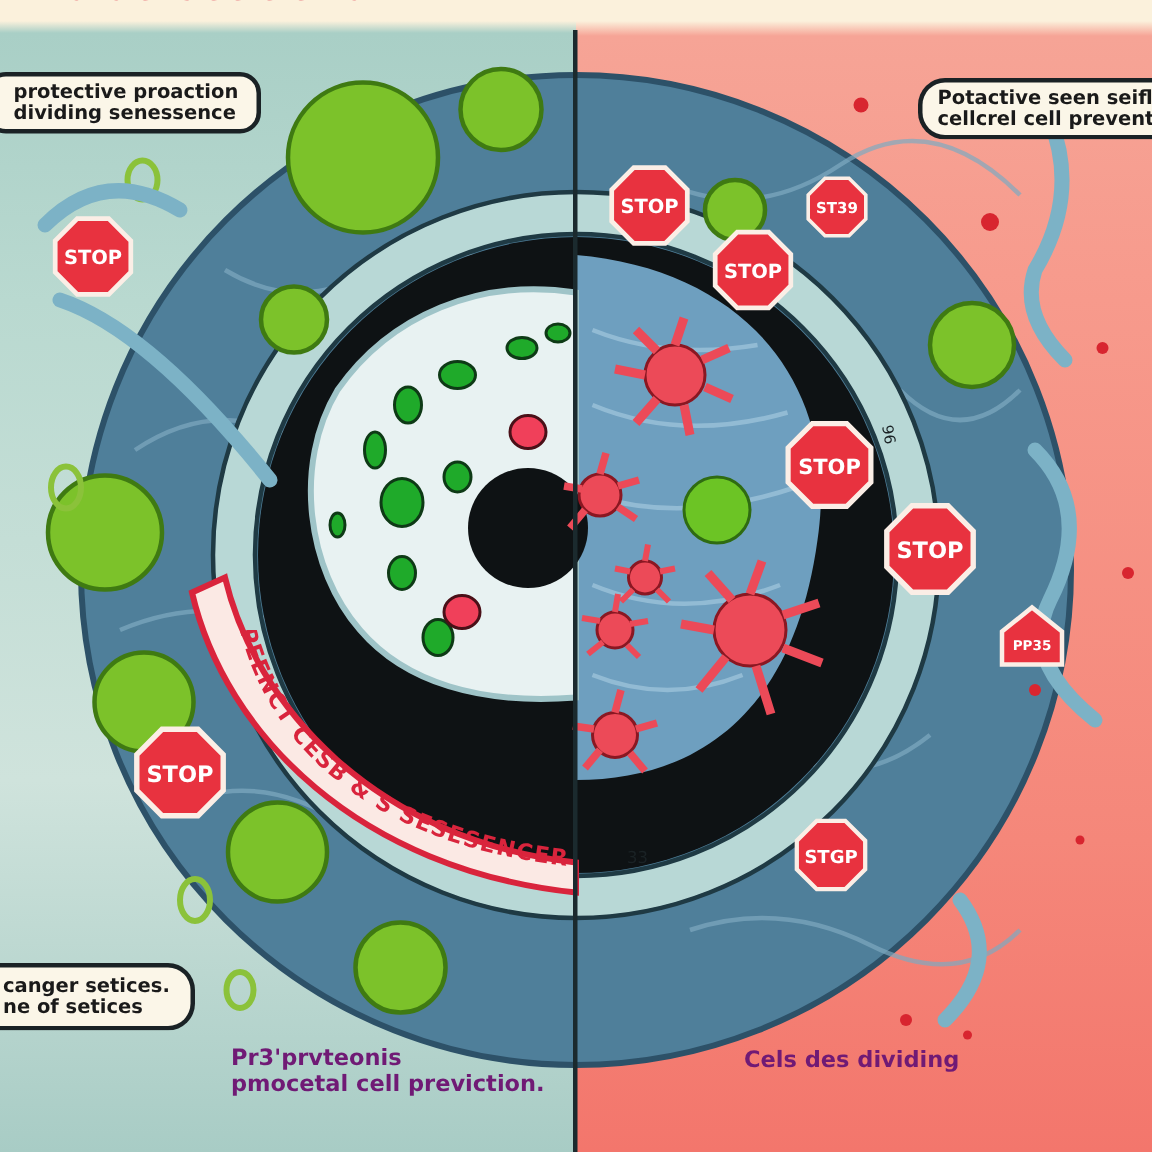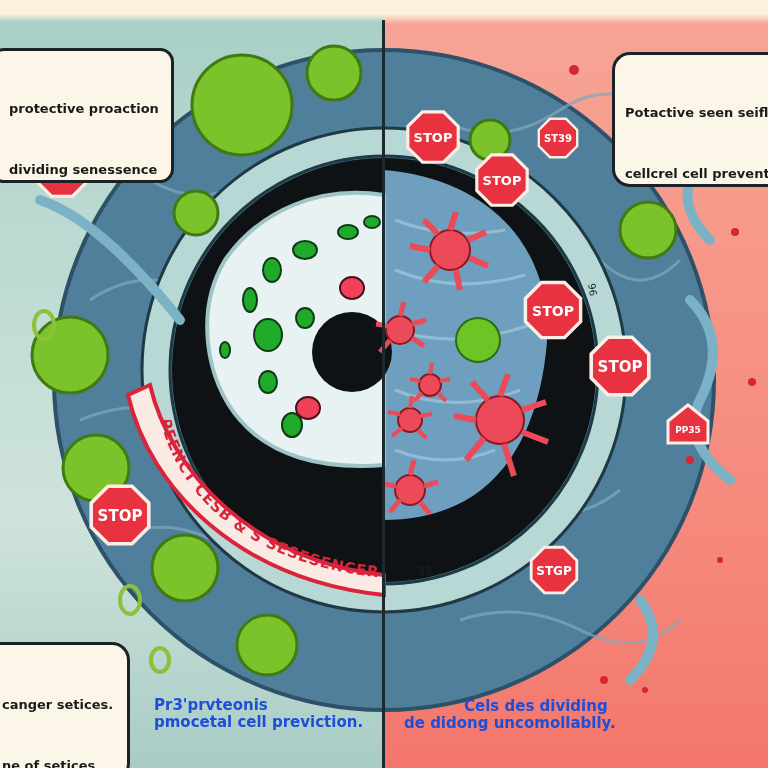--- a/index.html
+++ b/index.html
@@ -6,22 +6,22 @@
     body { width:768px; height:768px; overflow:hidden; background:#fbf1dc; font-family:"DejaVu Sans", sans-serif; }
     .scene { position:relative; width:768px; height:768px; overflow:hidden; }
     .bg-left { position:absolute; left:0; top:0; width:384px; height:768px;
       background: linear-gradient(180deg,#fbf1dc 0px,#fbf1dc 14px,#a9cfc6 22px,#b9d9d0 200px,#cfe3dc 520px,#a8ccc5 768px); }
     .bg-right { position:absolute; left:384px; top:0; width:384px; height:768px;
       background: linear-gradient(180deg,#fbf1dc 0px,#fbf1dc 14px,#f6a496 24px,#f79a8c 200px,#f5877a 560px,#f3766c 768px); }
     .divider { position:absolute; left:382px; top:20px; width:3px; height:748px; background:#1b2a2e; }
     svg.art { position:absolute; left:0; top:0; }
     .bubble { position:absolute; background:#fbf6e8; border:3px solid #1a2225; border-radius:18px;
       font-family:"DejaVu Sans", sans-serif; font-weight:bold; color:#1a1a1a; line-height:1.05; padding:4px 10px; }
-    .bubble span { display:block; white-space:nowrap;margin-top:47px; }
-    .cap { position:absolute; font-weight:bold; color:#1d4ed8; line-height:1.1; font-size:15px; }
+    .bubble span { display:block; white-space:nowrap; }
+    .cap { position:absolute; font-weight:bold; color:#701a75; line-height:1.1; font-size:15px; }
     .cap span { display:block; white-space:nowrap; }
   </style>
 </head>
 <body>
 
 <div class="scene">
   <div class="bg-left"></div>
   <div class="bg-right"></div>
 
   <svg class="art" width="768" height="768" viewBox="0 0 768 768">
@@ -215,19 +215,18 @@
   <div class="bubble" style="left:-12px;top:642px;font-size:13px;padding:6px 14px;border-left:none;border-radius:0 18px 18px 0;">
     <span>canger setices.</span>
     <span>ne of setices</span>
   </div>
 
   <div class="cap" style="left:154px;top:697px;">
     <span>Pr3'prvteonis</span>
     <span>pmocetal cell previction.</span>
   </div>
 
-  <div class="cap" style="left:404px;top:698px;">
+  <div class="cap" style="left:436px;top:698px;text-align:center;">
     <span style="padding-left:60px;">Cels des dividing</span>
-    <span>de didong uncomollablly.</span>
   </div>
 
   <div class="divider"></div>
 </div>
 
 </body></html>

